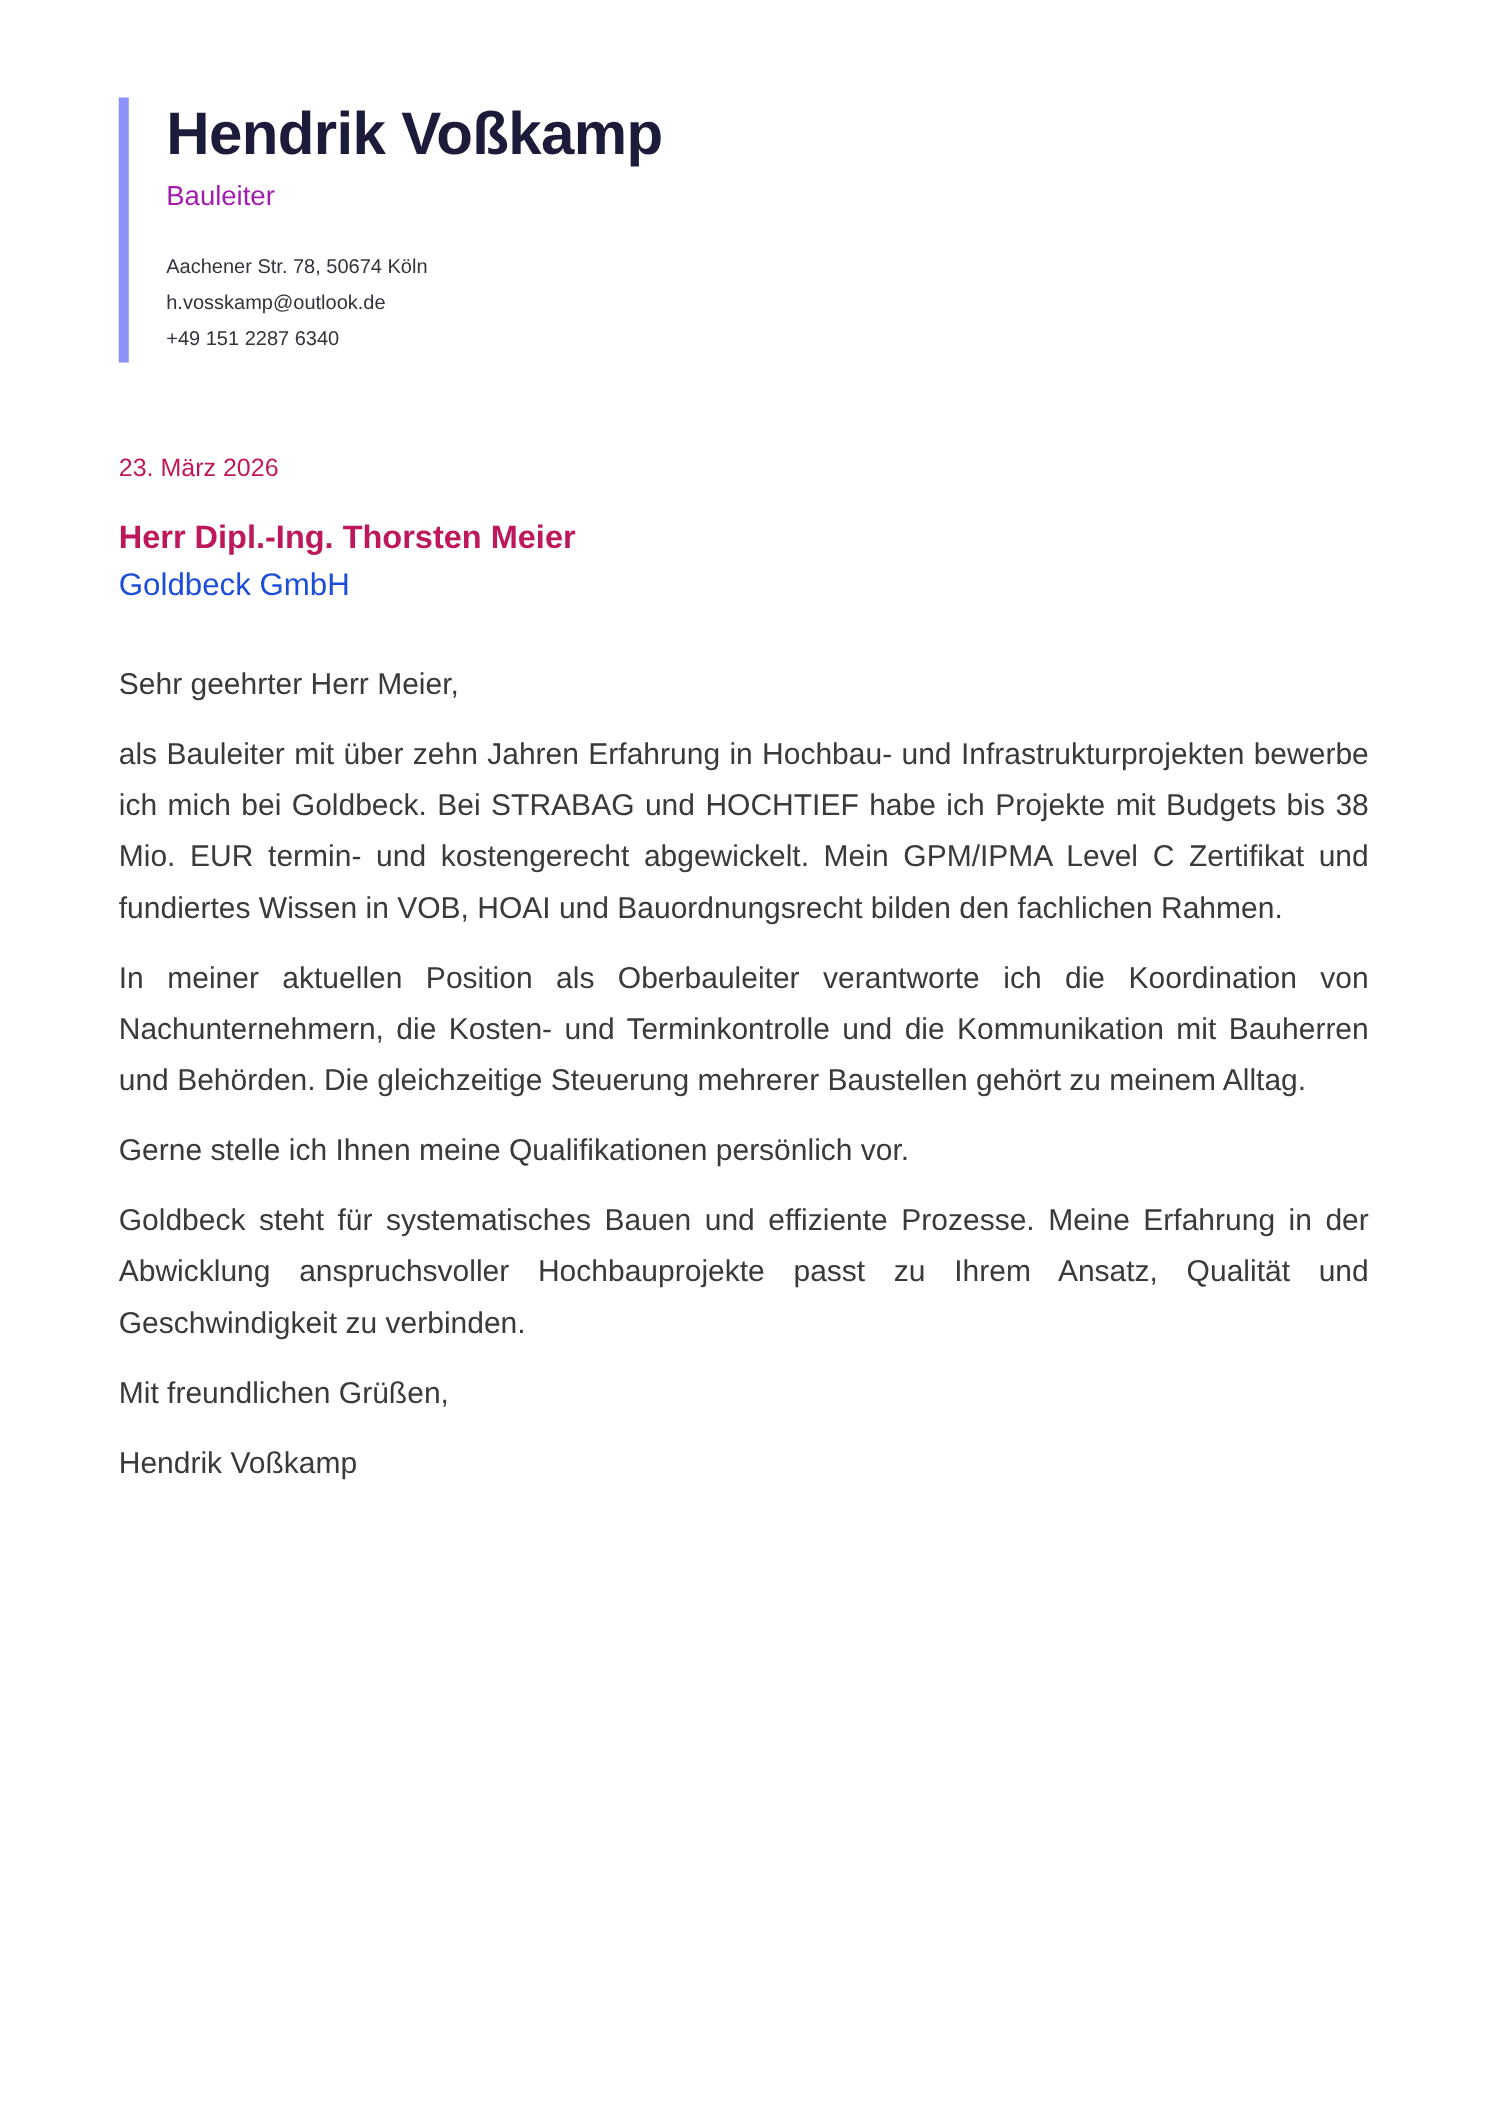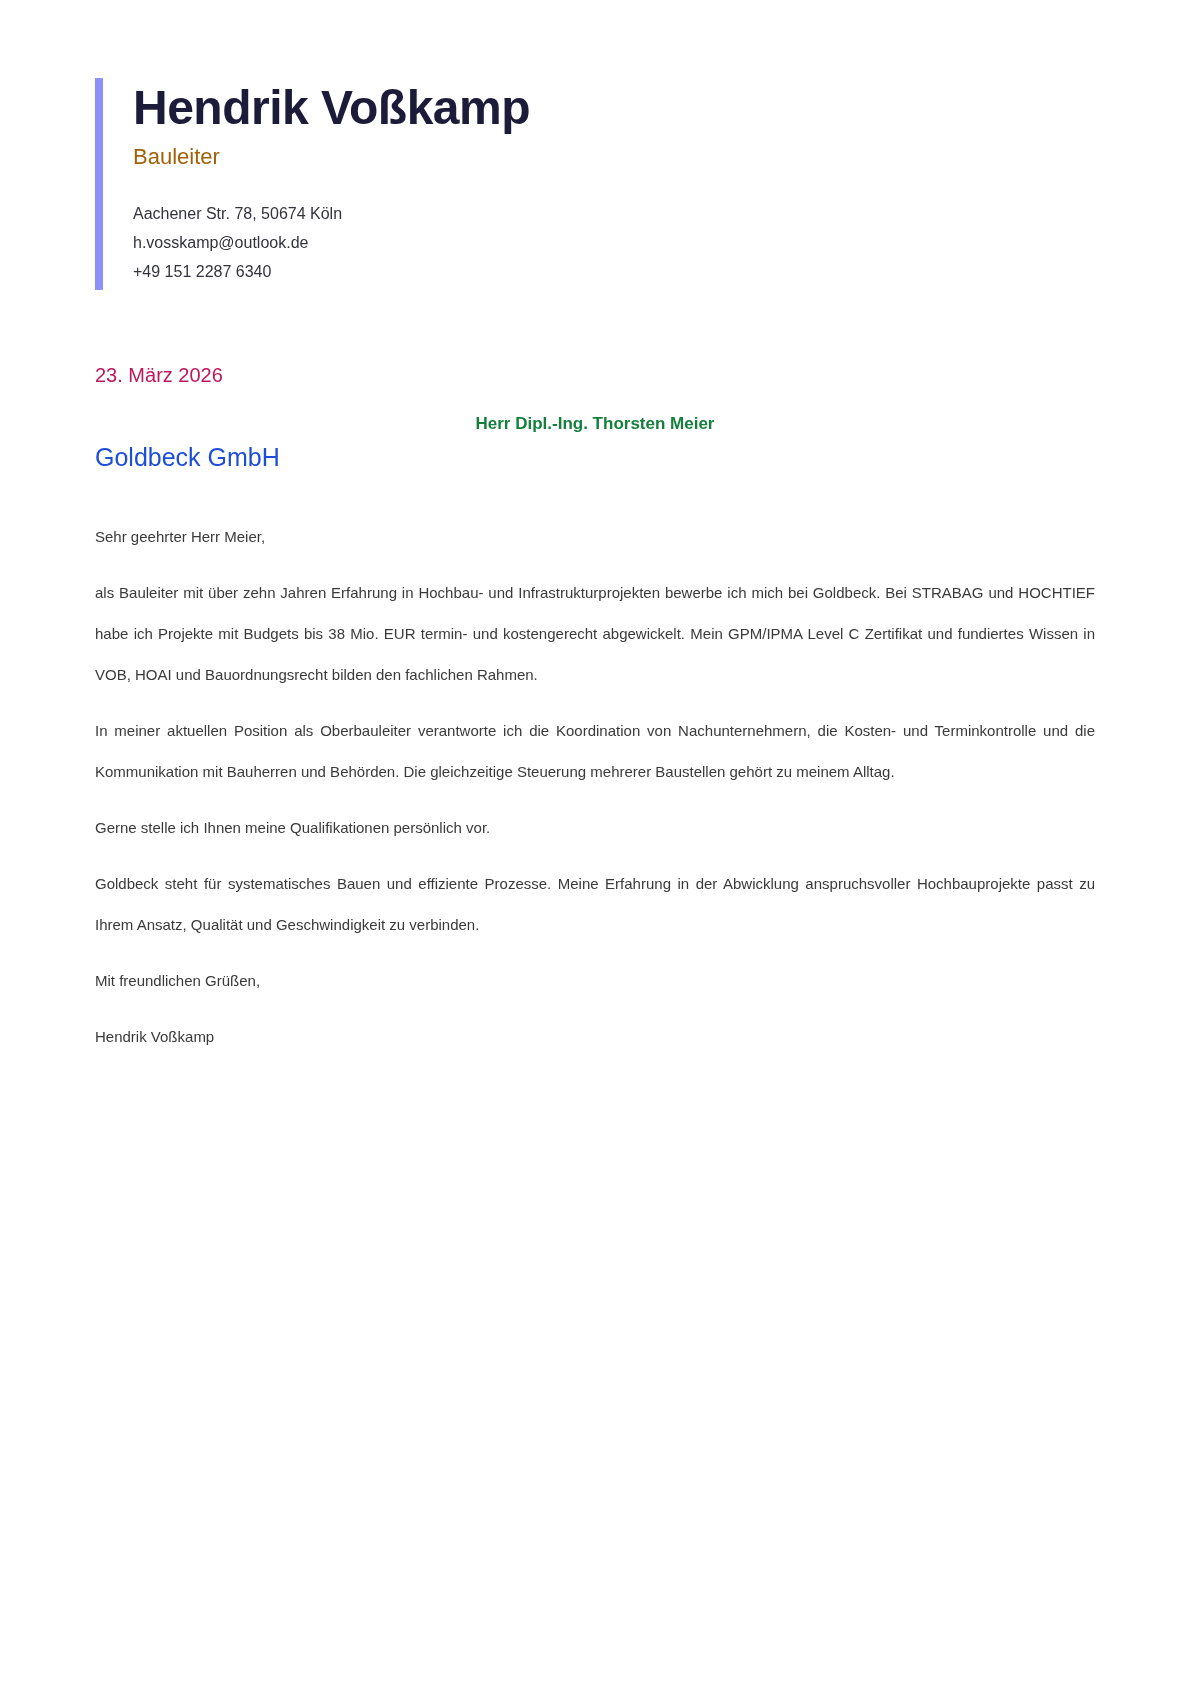--- a/index.html
+++ b/index.html
@@ -29,54 +29,53 @@
     margin: 0;
     font-size: 48px;
     font-weight: 700;
     letter-spacing: -0.5px;
     color: #1c1c3a;
     line-height: 1.15;
   }
   .job-title {
     margin-top: 9px;
     font-size: 22px;
-    color: #a16207;
+    color: #a21caf;
   }
   .contact {
     margin-top: 29px;
     font-size: 16px;
     line-height: 29px;
     color: #33333c;
   }
 
   
   .date {
     margin: 74px 95px 0 95px;
     font-size: 20px;
     color: #be185d;
   }
   .recipient {
     margin: 27px 95px 0 95px;
   }
   .recipient-name {
-    font-size: 17px;
+    font-size: 26px;
     font-weight: 700;
-    color: #15803d;
-    text-align: center;
+    color: #be185d;
   }
   .recipient-company {
     margin-top: 9px;
     font-size: 25px;
     color: #1d4ed8;
   }
 
   
   .letter-body {
     margin: 44px 95px 0 95px;
-    font-size: 15px;
+    font-size: 24px;
     line-height: 41px;
     color: #3a3a3a;
   }
   .letter-body p {
     margin: 0 0 15px 0;
     text-align: justify;
   }
   .letter-body p.no-justify {
     text-align: left;
   }

